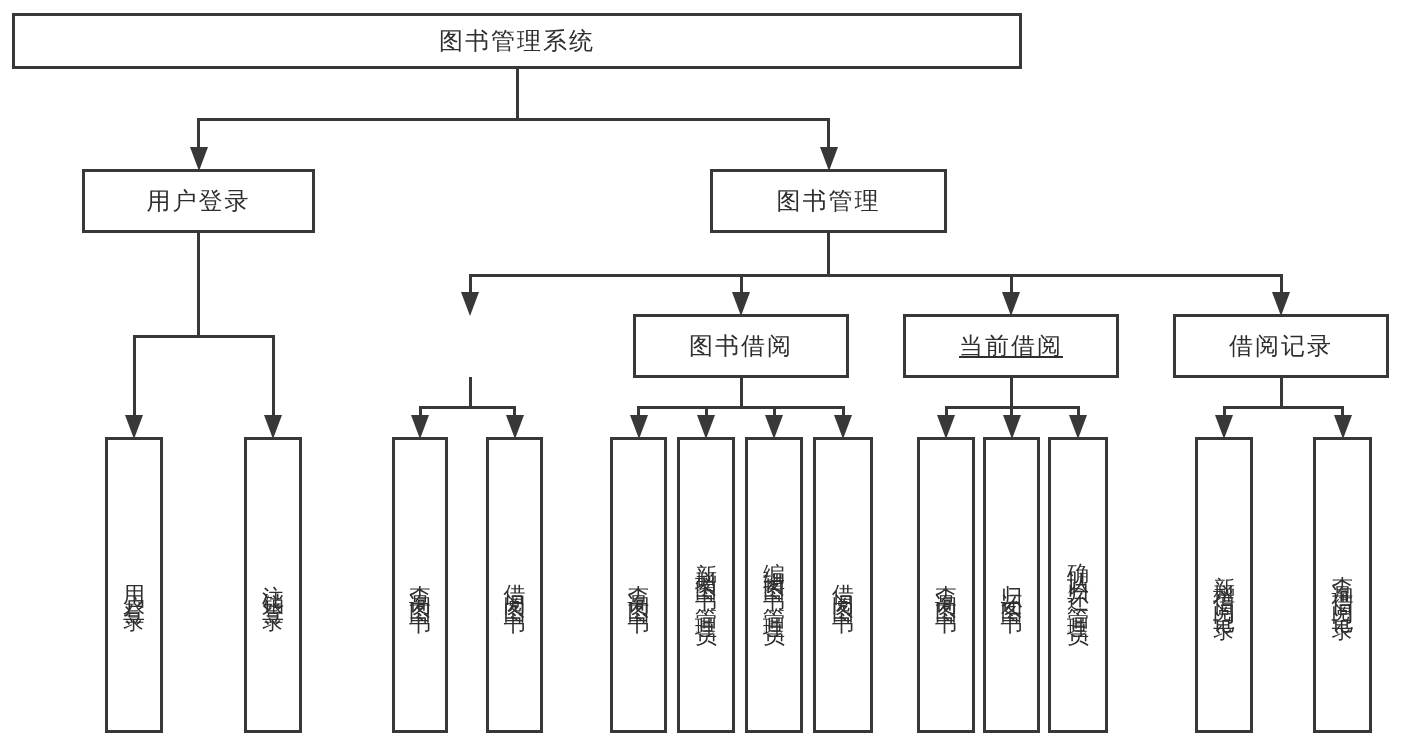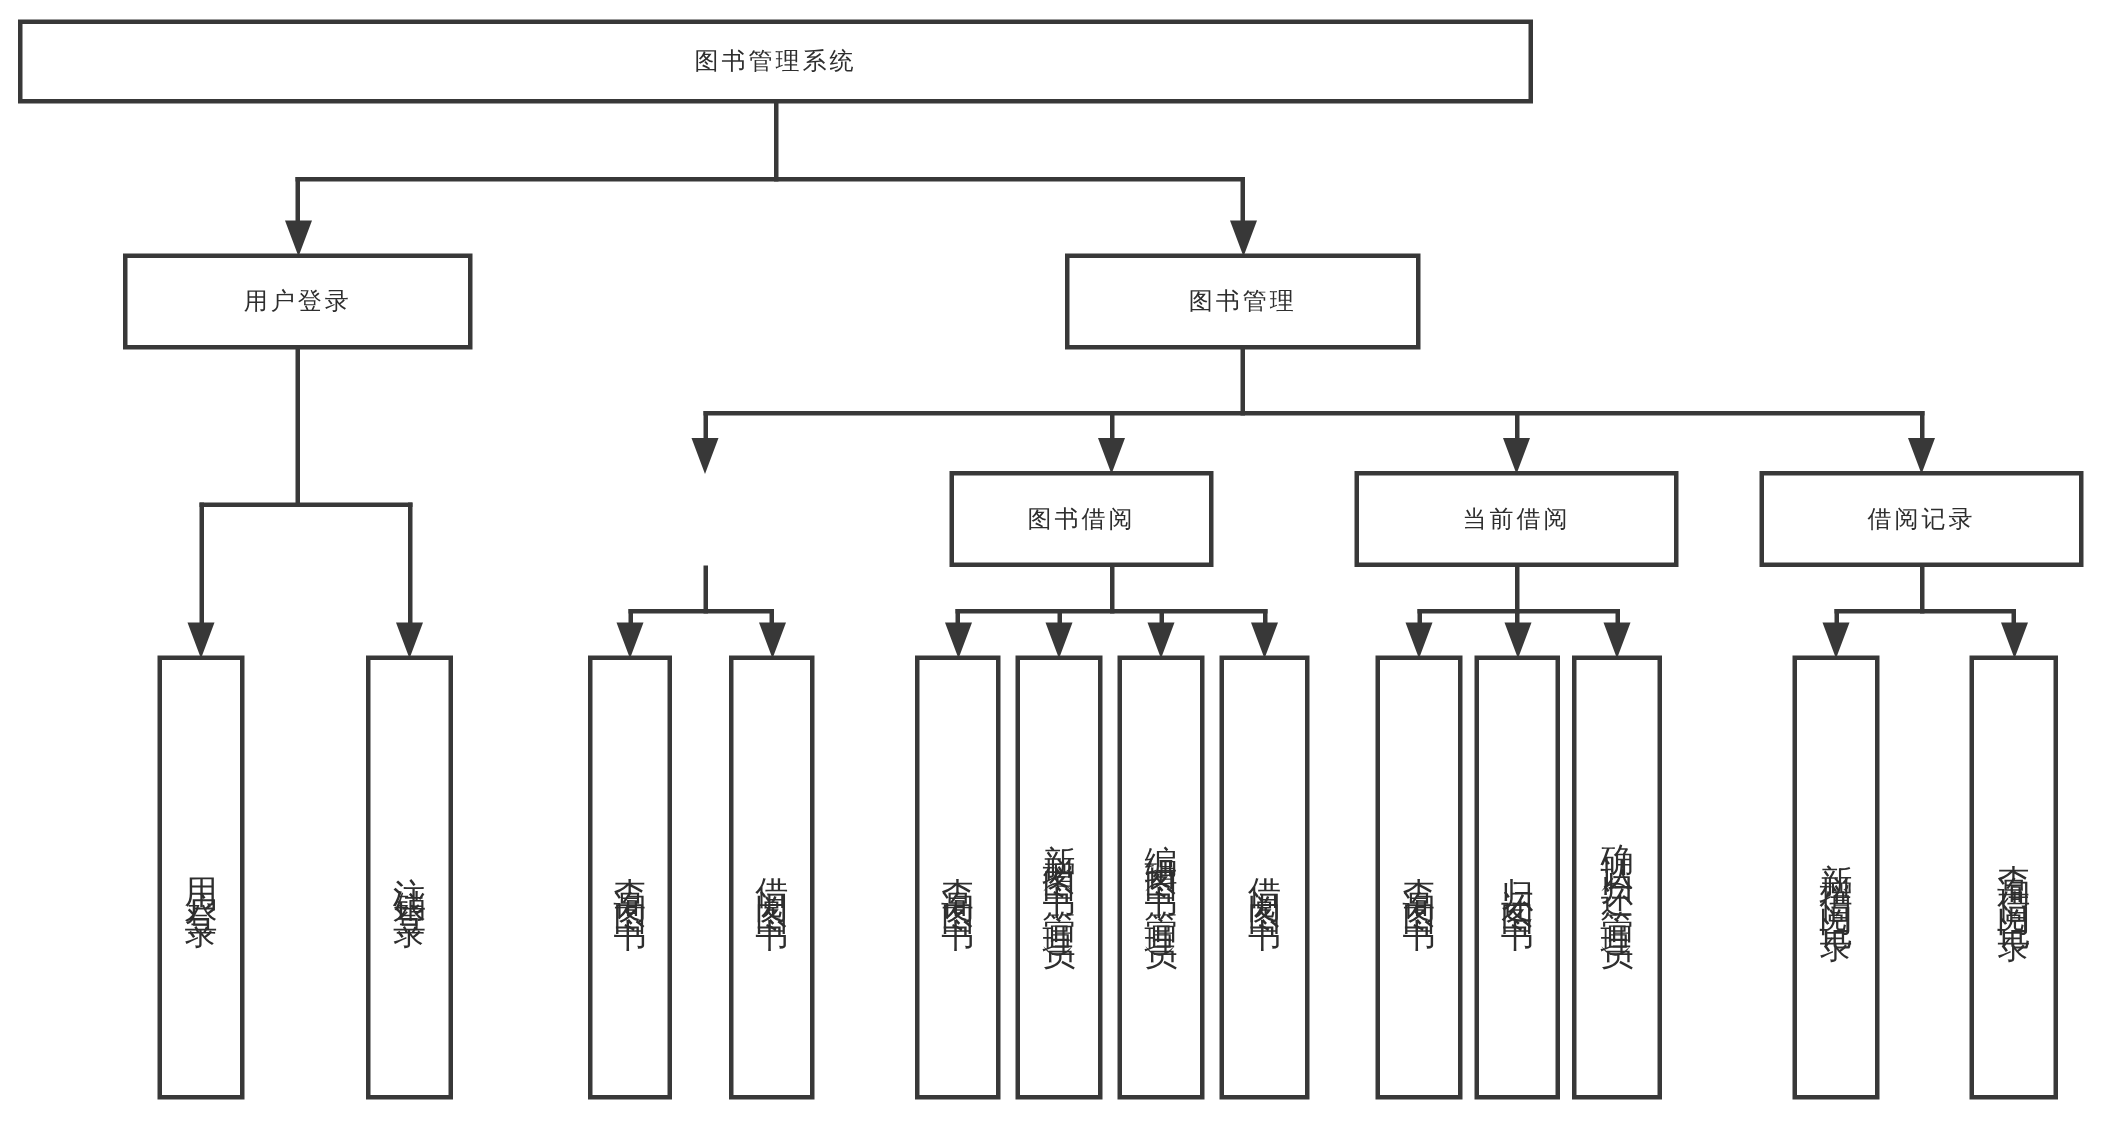--- a/index.html
+++ b/index.html
@@ -20,21 +20,21 @@
     box-sizing: border-box;
     background: #ffffff;
     border: 3px solid #383838;
     color: #2e2e2e;
     display: flex;
     align-items: center;
     justify-content: center;
     text-align: center;
   }
   .box.h {
-    font-size: 16px;
+    font-size: 24px;
     letter-spacing: 2px;
     white-space: nowrap;
   }
   .box.v {
     font-size: 22px;
     writing-mode: vertical-rl;
     letter-spacing: 9px;
     line-height: 1;
   }
   .line {
@@ -62,22 +62,22 @@
 </style>
 </head>
 <body>
 
 <div id="canvas">
 <div class="box h" style="left: 12px; top: 13px; width: 1010px; height: 56px;">图书管理系统</div>
     <div class="box h" style="left: 82px; top: 169px; width: 233px; height: 64px;">用户登录</div>
     <div class="box h" style="left: 710px; top: 169px; width: 237px; height: 64px;">图书管理</div>
     <div class="box v" style="left: 105px; top: 437px; width: 58px; height: 296px;">用户登录</div>
     <div class="box v" style="left: 244px; top: 437px; width: 58px; height: 296px;">注销登录</div>
-    <div class="box h" style="left: 633px; top: 314px; width: 176px; height: 64px;">图书借阅</div>
-    <div class="box h" style="left: 903px; top: 314px; width: 216px; height: 64px;">当前借阅</div>
+    <div class="box h" style="left: 633px; top: 314px; width: 216px; height: 64px;">图书借阅</div>
+    <div class="box h" style="left: 903px; top: 314px; width: 216px; height: 64px; text-decoration: underline;">当前借阅</div>
     <div class="box h" style="left: 1173px; top: 314px; width: 216px; height: 64px;">借阅记录</div>
     <div class="box v" style="left: 392px; top: 437px; width: 56px; height: 296px;">查询图书</div>
     <div class="box v" style="left: 486px; top: 437px; width: 57px; height: 296px;">借阅图书</div>
     <div class="box v" style="left: 610px; top: 437px; width: 57px; height: 296px;">查询图书</div>
     <div class="box v" style="left: 677px; top: 437px; width: 58px; height: 296px;">新增图书（管理员）</div>
     <div class="box v" style="left: 745px; top: 437px; width: 58px; height: 296px;">编辑图书（管理员）</div>
     <div class="box v" style="left: 813px; top: 437px; width: 60px; height: 296px;">借阅图书</div>
     <div class="box v" style="left: 917px; top: 437px; width: 58px; height: 296px;">查询图书</div>
     <div class="box v" style="left: 983px; top: 437px; width: 57px; height: 296px;">归还图书</div>
     <div class="box v" style="left: 1048px; top: 437px; width: 60px; height: 296px;">确认归还（管理员）</div>

